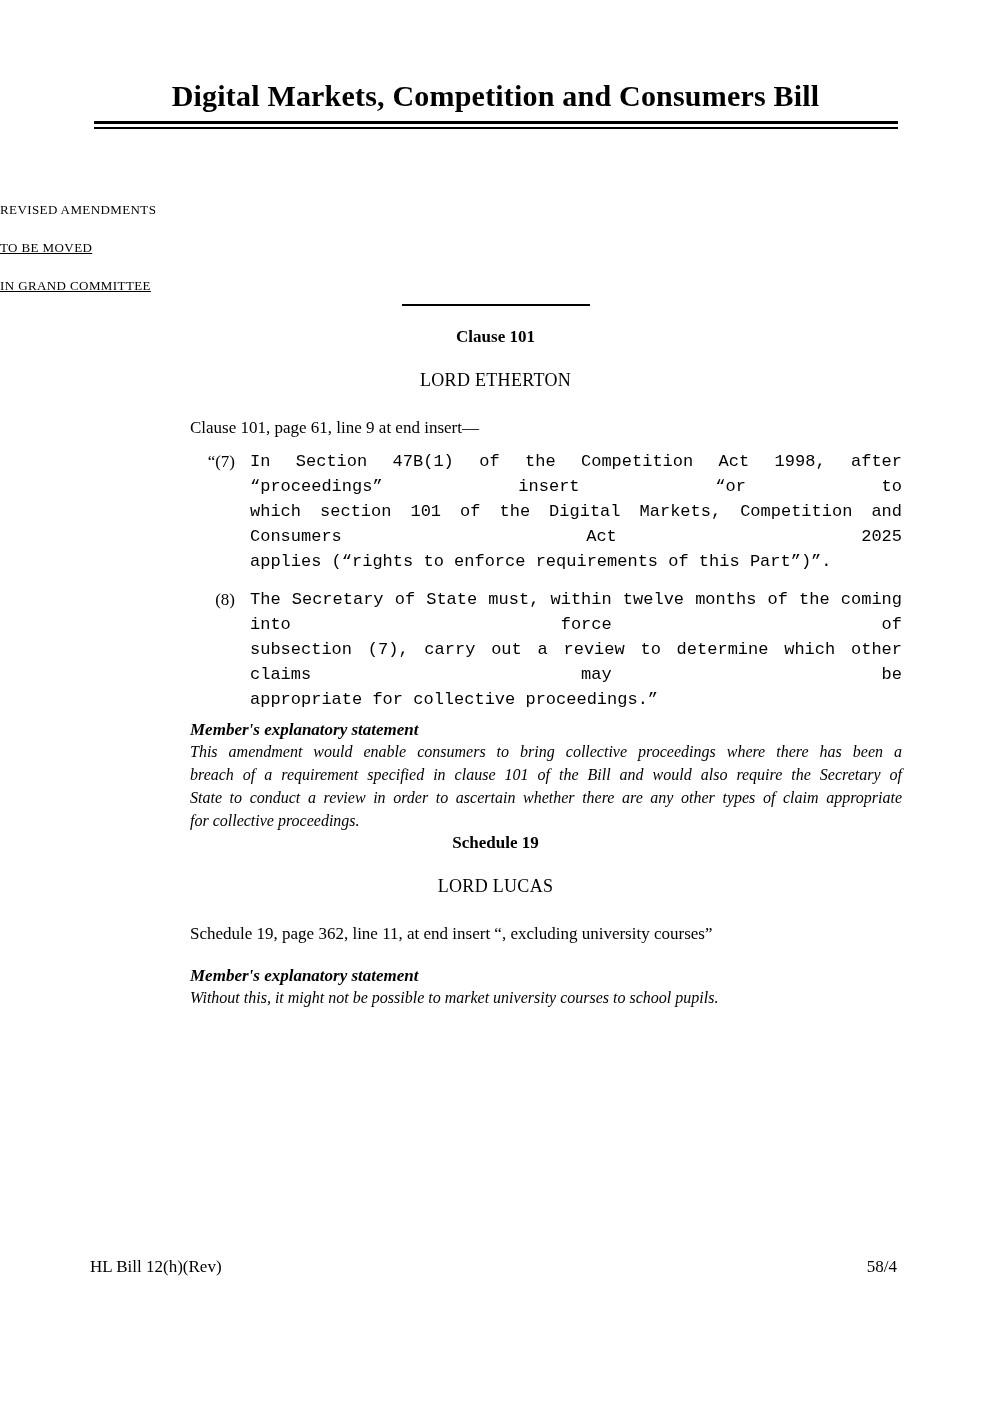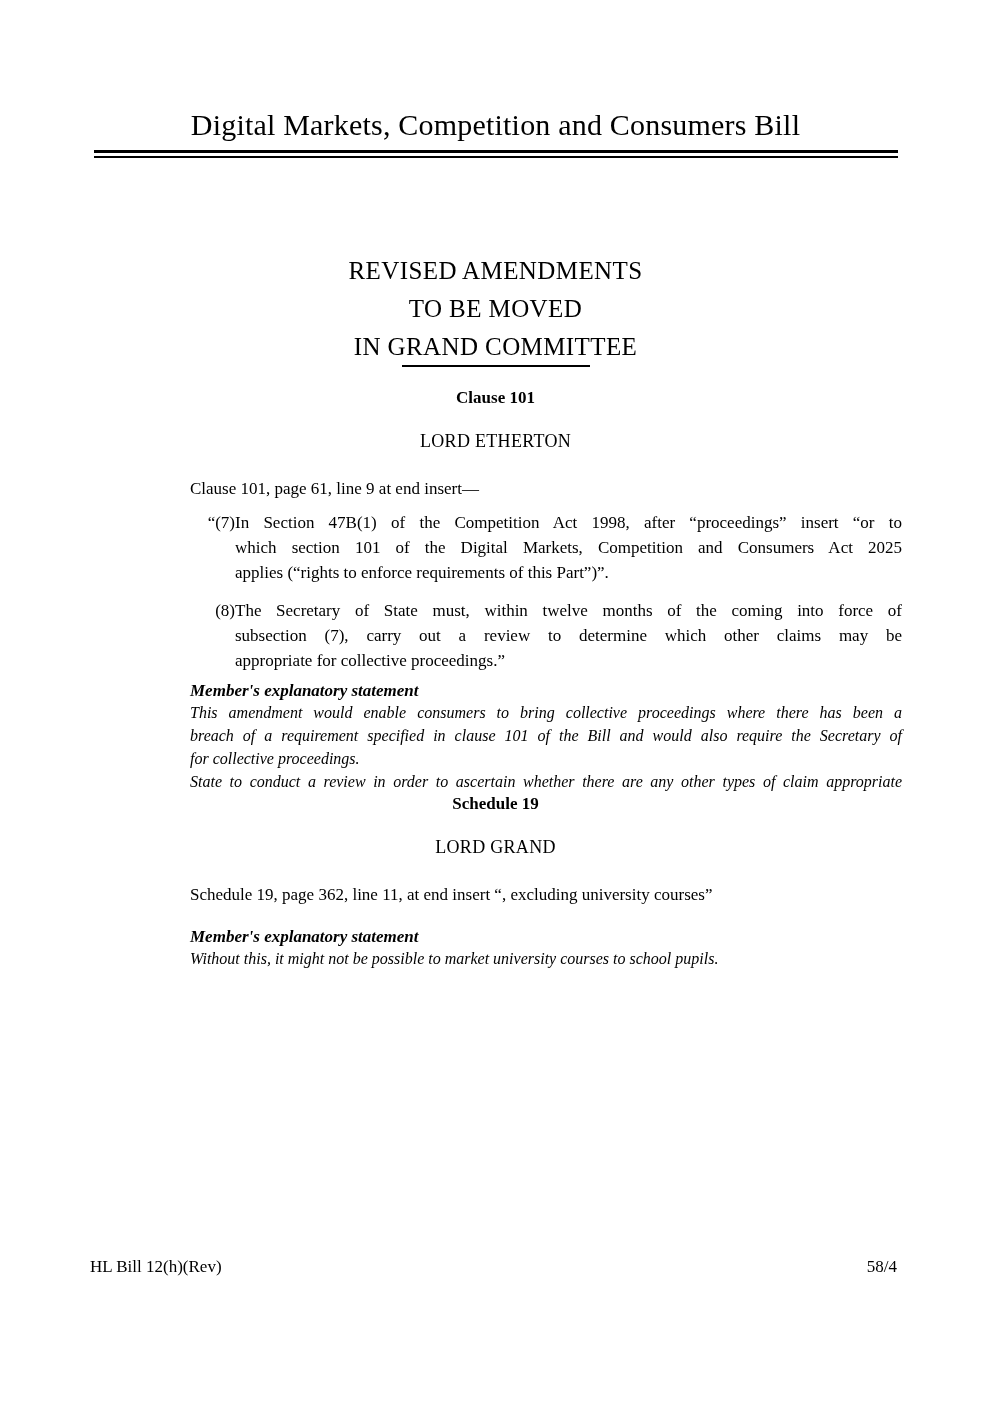--- a/index.html
+++ b/index.html
@@ -14,43 +14,42 @@
     margin: 0 auto;
     background: #ffffff;
     color: #000000;
     font-family: "Liberation Serif", "DejaVu Serif", serif;
     overflow: hidden;
     box-sizing: border-box;
   }
   
   .bill-title {
     margin: 0;
-    padding-top: 107px;
+    padding-top: 78px;
     font-size: 30px;
     line-height: 36px;
-    font-weight: normal;
+    font-weight: bold;
     text-align: center;
     letter-spacing: 0.2px;
   }
   .title-rule {
     width: 804px;
     height: 3px;
     margin: 7px auto 0 auto;
     border-top: 3px solid #000;
     border-bottom: 2px solid #000;
   }
   
   .preamble {
-    margin-top: 102px;
-    text-align: center;
-    font-size: 25px;
+    margin-top: 70px;
+    font-size: 13px;
     line-height: 22px;
     letter-spacing: 0.4px;
   }
-  .pre-line + .pre-line { margin-top: 16px; }
+  .pre-line + .pre-line { margin-top: 16px; text-decoration: underline; }
   .committee-rule {
     width: 188px;
     margin: 7px auto 0 auto;
     border-top: 2px solid #000;
   }
   
   .amendment-heading {
     text-align: center;
     font-weight: bold;
     font-size: 17px;
@@ -83,22 +82,23 @@
   }
   .para-7 { margin-top: 10px; }
   .para-8 { margin-top: 13px; }
   .para-num {
     flex: 0 0 45px;
     text-align: right;
     white-space: nowrap;
   }
   .para-text {
     flex: 1 1 auto;
-    margin-left: 0;
+    margin-left: 15px;
     min-width: 0;
+    font-family: Liberation Mono, monospace;
   }
   .jline {
     text-align: justify;
     text-align-last: justify;
   }
   .jline.last {
     text-align: left;
     text-align-last: left;
   }
   .expl-label {
@@ -162,27 +162,27 @@
         <div class="jline">The Secretary of State must, within twelve months of the coming into force of</div>
         <div class="jline">subsection (7), carry out a review to determine which other claims may be</div>
         <div class="jline last">appropriate for collective proceedings.”</div>
       </div>
     </div>
 
     <p class="expl-label">Member's explanatory statement</p>
     <div class="expl-body">
       <div class="jline">This amendment would enable consumers to bring collective proceedings where there has been a</div>
       <div class="jline">breach of a requirement specified in clause 101 of the Bill and would also require the Secretary of</div>
+      <div class="jline">State to conduct a review in order to ascertain whether there are any other types of claim appropriate</div>
       <div class="jline last">for collective proceedings.</div>
-      <div class="jline">State to conduct a review in order to ascertain whether there are any other types of claim appropriate</div>
     </div>
   </div>
 
   <div class="amendment-heading heading-schedule">Schedule 19</div>
-  <div class="mover">LORD GRAND</div>
+  <div class="mover">LORD LUCAS</div>
 
   <div class="content">
     <p class="instruction">Schedule 19, page 362, line 11, at end insert “, excluding university courses”</p>
 
     <p class="expl-label" style="margin-top:20px;">Member's explanatory statement</p>
     <div class="expl-body">
       <div class="jline last">Without this, it might not be possible to market university courses to school pupils.</div>
     </div>
   </div>
 

